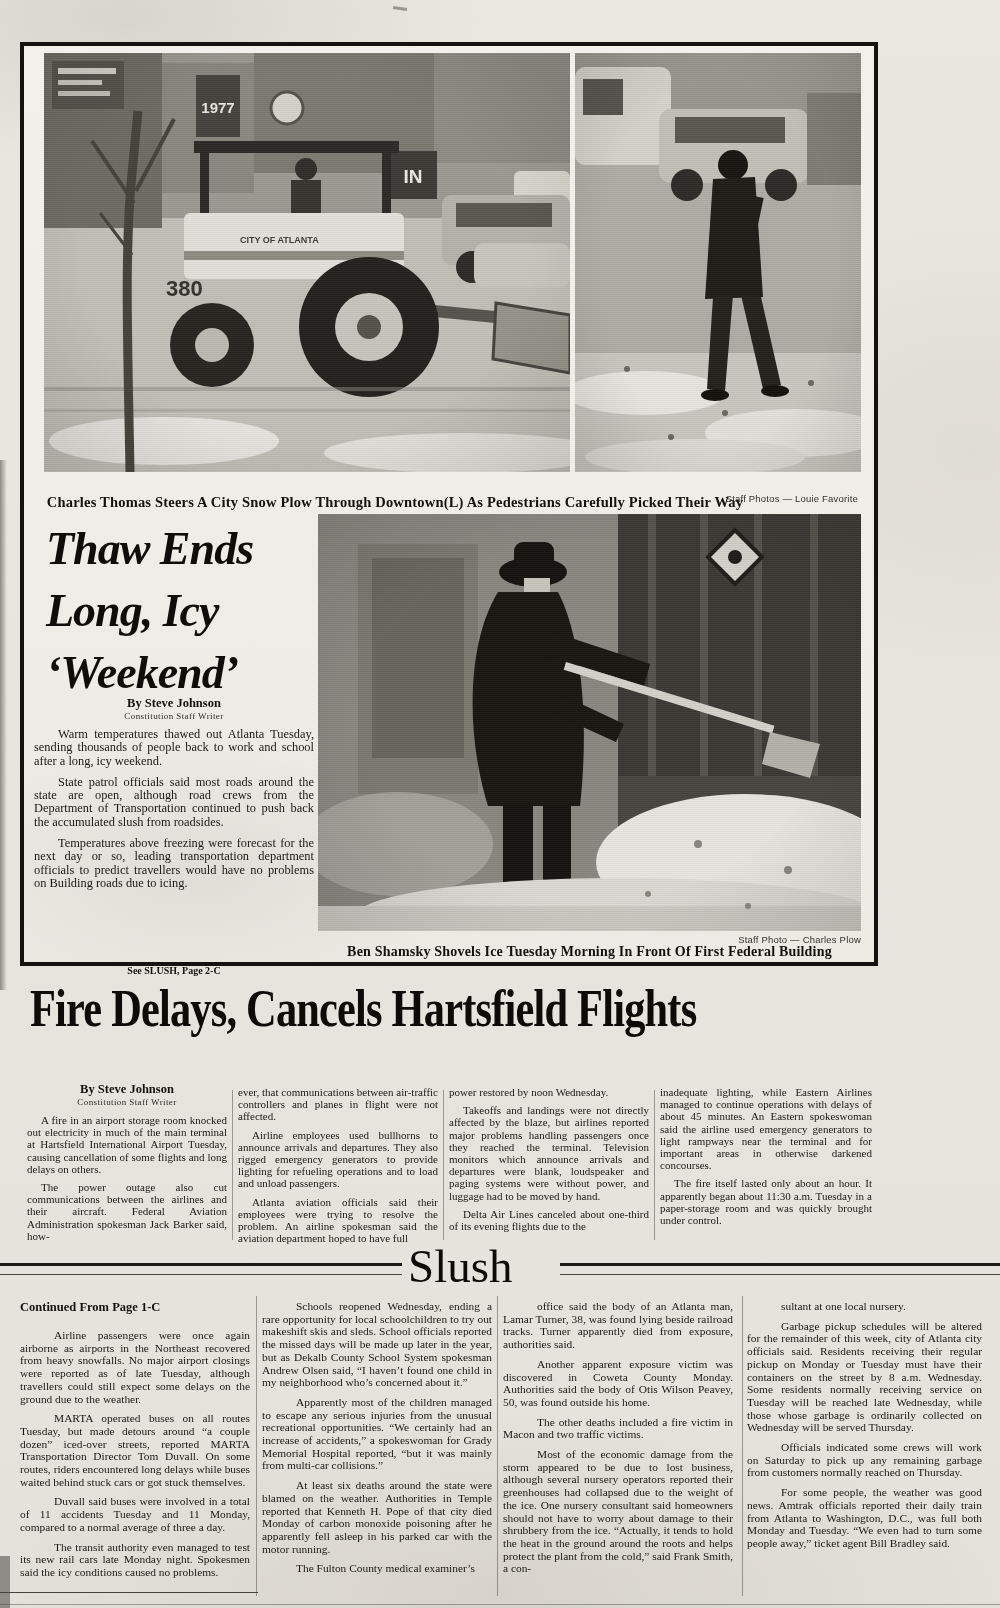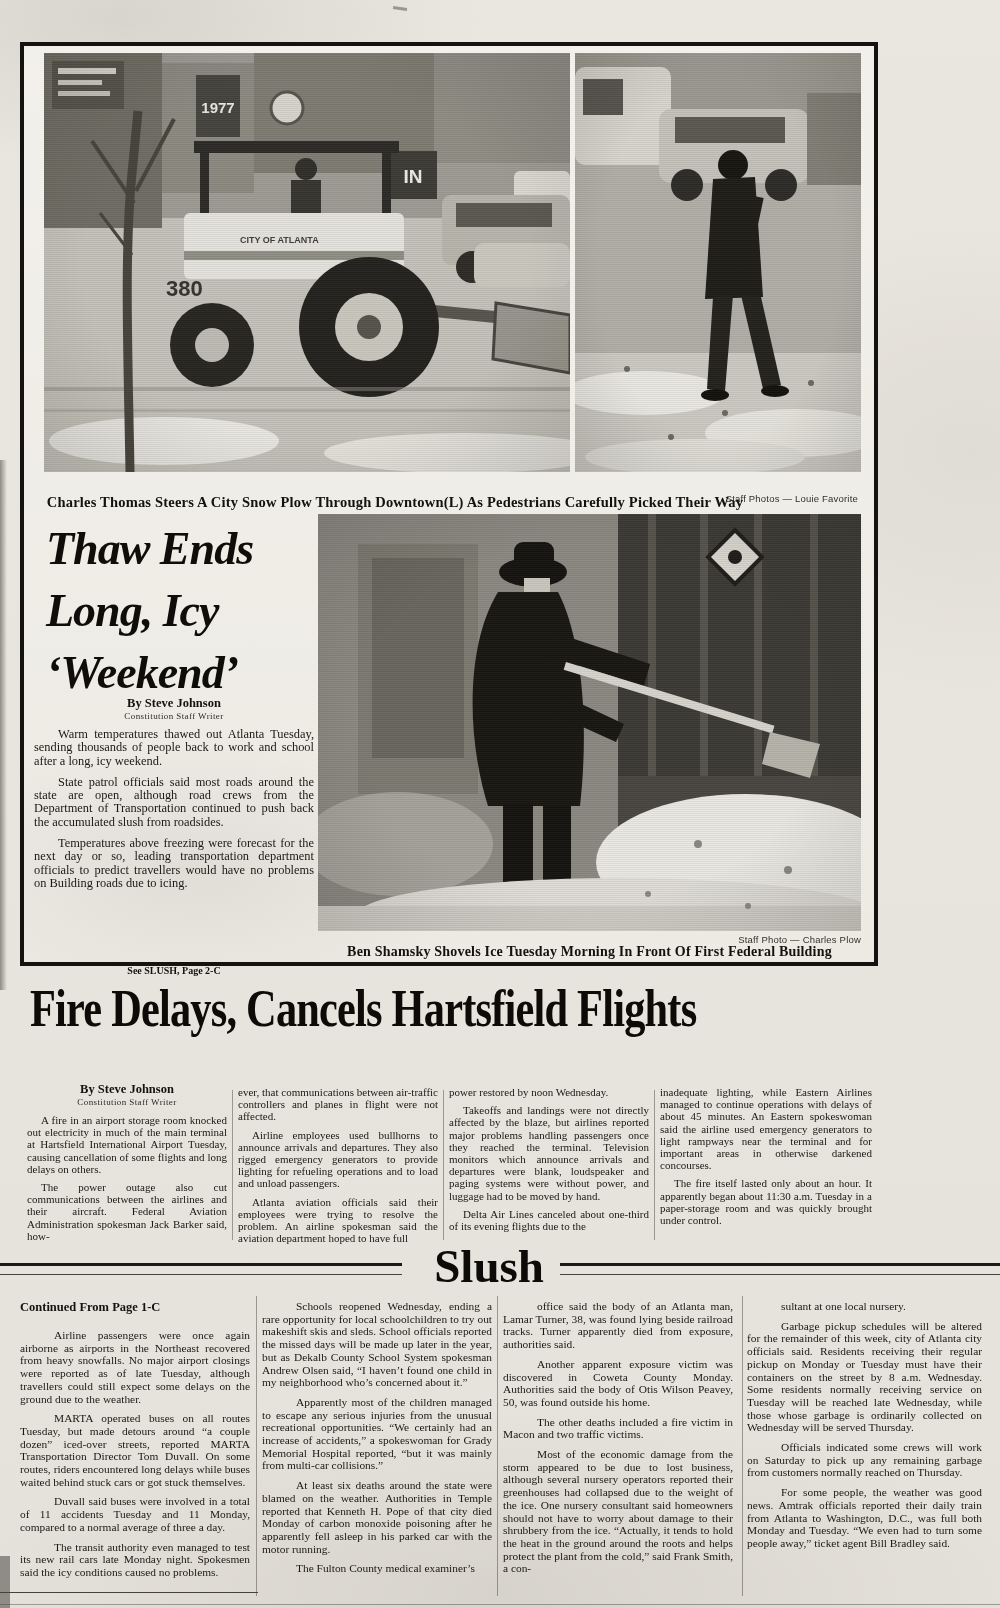--- a/index.html
+++ b/index.html
@@ -36,22 +36,22 @@
   .fire-headline{position:absolute;left:30px;top:978px;margin:0;white-space:nowrap;
     font-size:53px;font-weight:bold;letter-spacing:-1px;color:#0d0b07;
     transform:scaleX(.8);transform-origin:0 0;}
   .fcol{position:absolute;top:1082px;width:200px;}
   .fcol .byline-block{margin-bottom:7px;}
   .fp{margin:0 0 6px 0;font-size:11px;line-height:12.2px;text-align:justify;text-indent:14px;}
   .noind{text-indent:0;}
   .vr{position:absolute;width:1px;background:rgba(62,58,50,.45);}
   .hr-thick{position:absolute;height:3px;background:#1c1a15;}
   .hr-thin{position:absolute;height:1px;background:#45423b;}
-  .slush-title{position:absolute;left:386px;top:1240px;width:158px;text-align:right;
-    font-weight:bold;font-size:47px;line-height:52px;color:#0d0b07;}
+  .slush-title{position:absolute;left:408px;top:1240px;width:158px;text-align:left;
+    font-weight:normal;font-size:47px;line-height:52px;color:#0d0b07;}
   .scol{position:absolute;top:1300px;width:230px;}
   .sp{margin:0 0 7px 0;font-size:11.4px;line-height:12.7px;text-align:justify;text-indent:34px;}
   .continued{font-weight:bold;font-size:12.5px;color:#14120d;margin:0 0 14px 0;}
   .topmark{position:absolute;left:393px;top:7px;width:14px;height:3px;background:#9a978f;transform:rotate(8deg);}
   .smudge-left{position:absolute;left:0;top:460px;width:7px;height:530px;
     background:linear-gradient(to right, rgba(55,52,46,.5), rgba(55,52,46,0));}
   .smudge-corner{position:absolute;left:0;top:1556px;width:10px;height:52px;background:rgba(40,38,33,.45);}
 </style>
 </head>
 <body>

